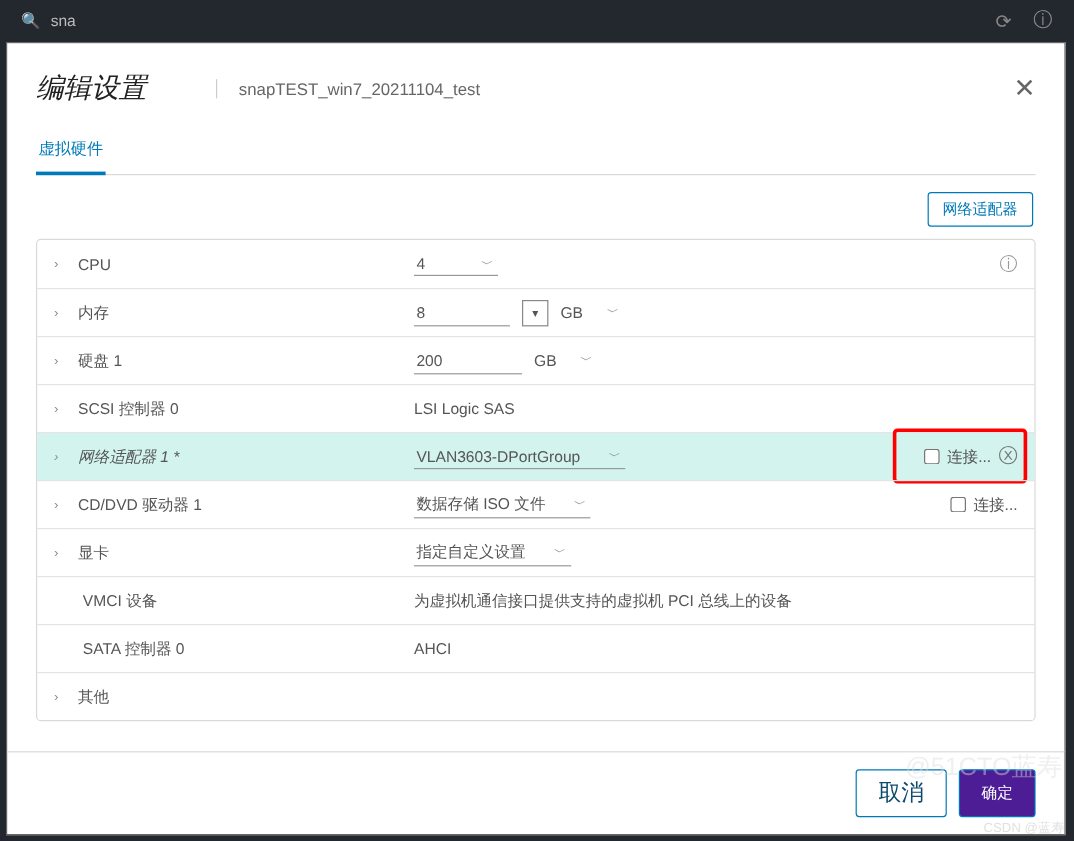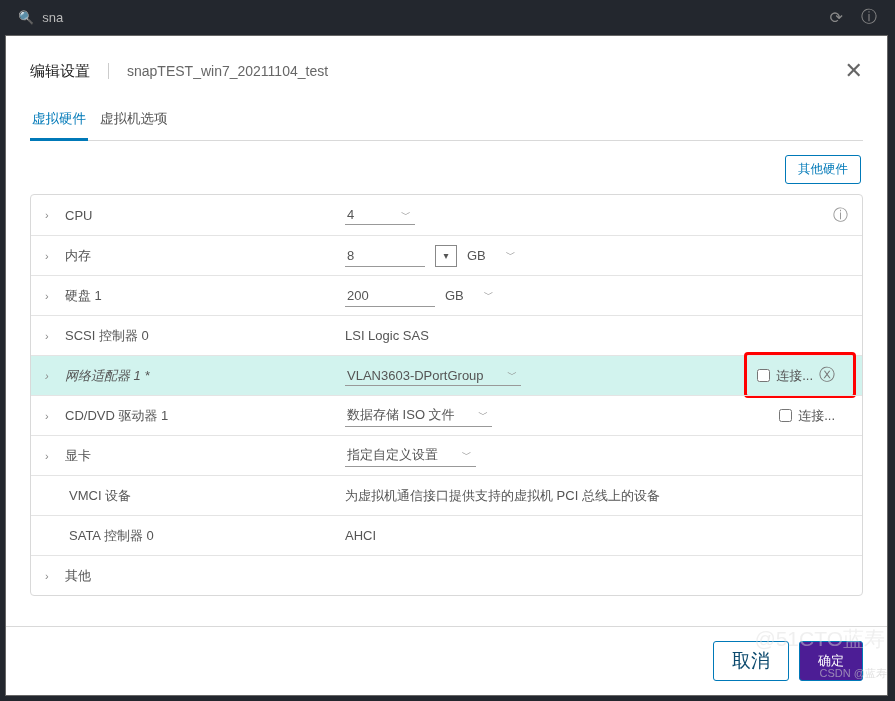--- a/index.html
+++ b/index.html
@@ -7,22 +7,22 @@
 
     .topbar { height: 35px; background: #23272e; color: #999; display: flex; align-items: center; padding: 0 18px; justify-content: space-between; }
     .topbar-left { display: flex; align-items: center; gap: 8px; color: #bbb; font-size: 13px; }
     .topbar-right { display: flex; align-items: center; gap: 18px; }
     .topbar-right span { color: #888; font-size: 16px; }
 
     .modal-wrap { position: absolute; top: 35px; left: 5px; right: 7px; bottom: 5px; background: #fff; border: 1px solid #666; }
     .modal-inner { padding: 22px 24px 0 24px; height: 100%; display: flex; flex-direction: column; }
 
     .modal-header { display: flex; align-items: center; padding-bottom: 12px; }
-    .modal-title { font-size: 15px; color: #222; margin-right: 18px; }
-    .modal-sub { font-size: 14px; color: #666; border-left: 1px solid #ccc; padding-left: 18px; }
+    .modal-title { font-size: 23px; color: #222; margin-right: 18px; font-style: italic; }
+    .modal-sub { font-size: 14px; color: #666; border-left: 1px solid #ccc; padding-left: 18px; margin-left: 40px; }
     .modal-close { margin-left: auto; font-size: 22px; color: #666; cursor: pointer; }
 
     .tabs { display: flex; gap: 10px; border-bottom: 1px solid #d9d9d9; margin-top: 6px; }
     .tab { font-size: 13.5px; color: #555; padding: 8px 2px 10px 2px; cursor: pointer; }
     .tab.active { color: #0079b8; border-bottom: 3px solid #0079b8; margin-bottom: -1px; font-weight: 500; }
 
     .add-device-row { display: flex; justify-content: flex-end; padding: 14px 2px 10px 2px; }
     .btn-outline { border: 1px solid #0079b8; color: #0079b8; background: #fff; border-radius: 3px; padding: 5px 12px; font-size: 12.5px; cursor: pointer; }
 
     .cfg-panel { border: 1px solid #d9d9d9; border-radius: 4px; }
@@ -34,31 +34,31 @@
     .cfg-label.italic { font-style: italic; }
     .cfg-label.indent { padding-left: 24px; }
     .cfg-value { display: flex; align-items: center; gap: 10px; flex: 1; }
     .num-input { width: 90px; border: none; border-bottom: 1px solid #999; background: transparent; font-size: 13px; color: #555; padding: 3px 2px; }
     .num-input.mem { width: 80px; }
     .unit-dd { display: inline-flex; align-items: flex-start; gap: 20px; font-size: 13px; color: #555; }
     .dd-chev { color: #888; font-size: 10px; }
     .spin-btn { width: 22px; height: 22px; border: 1px solid #888; display: inline-flex; align-items: center; justify-content: center; font-size: 10px; color: #555; cursor: pointer; }
     .value-dd { border-bottom: 1px solid #999; padding: 2px 4px 2px 2px; display: inline-flex; align-items: center; gap: 10px; }
     .info-icon { position: absolute; right: 14px; color: #999; font-size: 15px; }
-    .connect-box { position: absolute; right: 27px; display: flex; align-items: center; gap: 6px; font-size: 13px; color: #555; }
+    .connect-box { position: absolute; right: 14px; display: flex; align-items: center; gap: 6px; font-size: 13px; color: #555; }
     .connect-box input[type=checkbox] { width: 13px; height: 13px; }
     .remove-icon { font-size: 16px; color: #777; cursor: pointer; }
     .red-hl { position: absolute; border: 3px solid #f00; border-radius: 4px; pointer-events: none; }
 
     .footer-spacer { flex: 1; }
     .modal-footer { border-top: 1px solid #d9d9d9; margin: 0 -24px; padding: 14px 24px; display: flex; justify-content: flex-end; gap: 10px; position: relative;}
     .btn-cancel { border: 1px solid #0079b8; color: #0c4a6e; background: #fff; border-radius: 3px; padding: 6px 18px; font-size: 19px; cursor: pointer; text-align: right; }
     .btn-ok { border: 1px solid #0079b8; color: #fff; background: #4c1d95; border-radius: 3px; padding: 6px 18px; font-size: 13px; cursor: pointer; }
     .wm1 { position: absolute; right: 10px; bottom: 48px; color: #ddd; font-size: 21px; opacity: .45; z-index: 5;}
-    .wm2 { position: absolute; right: 8px; bottom: 20px; color: #ccc; font-size: 11px; opacity: .6; z-index: 5; text-align: right;}
+    .wm2 { position: absolute; right: 8px; bottom: 4px; color: #ccc; font-size: 11px; opacity: .6; z-index: 5; text-align: right;}
   </style>
 </head>
 <body>
 
 <div class="topbar">
   <div class="topbar-left">
     <span>🔍</span>
     <span>sna</span>
   </div>
   <div class="topbar-right">
@@ -71,25 +71,24 @@
   <div class="modal-inner">
 
     <div class="modal-header">
       <span class="modal-title">编辑设置</span>
       <span class="modal-sub">snapTEST_win7_20211104_test</span>
       <span class="modal-close">✕</span>
     </div>
 
     <div class="tabs">
       <div class="tab active">虚拟硬件</div>
-      <div class="tab">虚拟机选项</div>
     </div>
 
     <div class="add-device-row">
-      <button class="btn-outline">其他硬件</button>
+      <button class="btn-outline">网络适配器</button>
     </div>
 
     <div class="cfg-panel">
 
       <div class="cfg-row">
         <div class="cfg-label">
             <span class="chevron">›</span>
             <span>CPU</span>
           </div>
         <div class="cfg-value">

